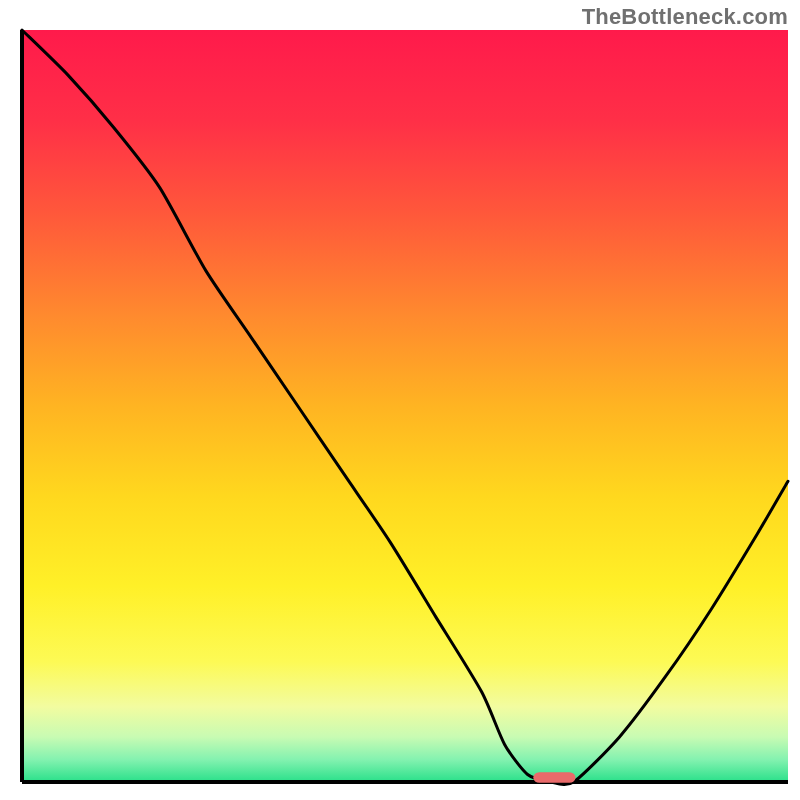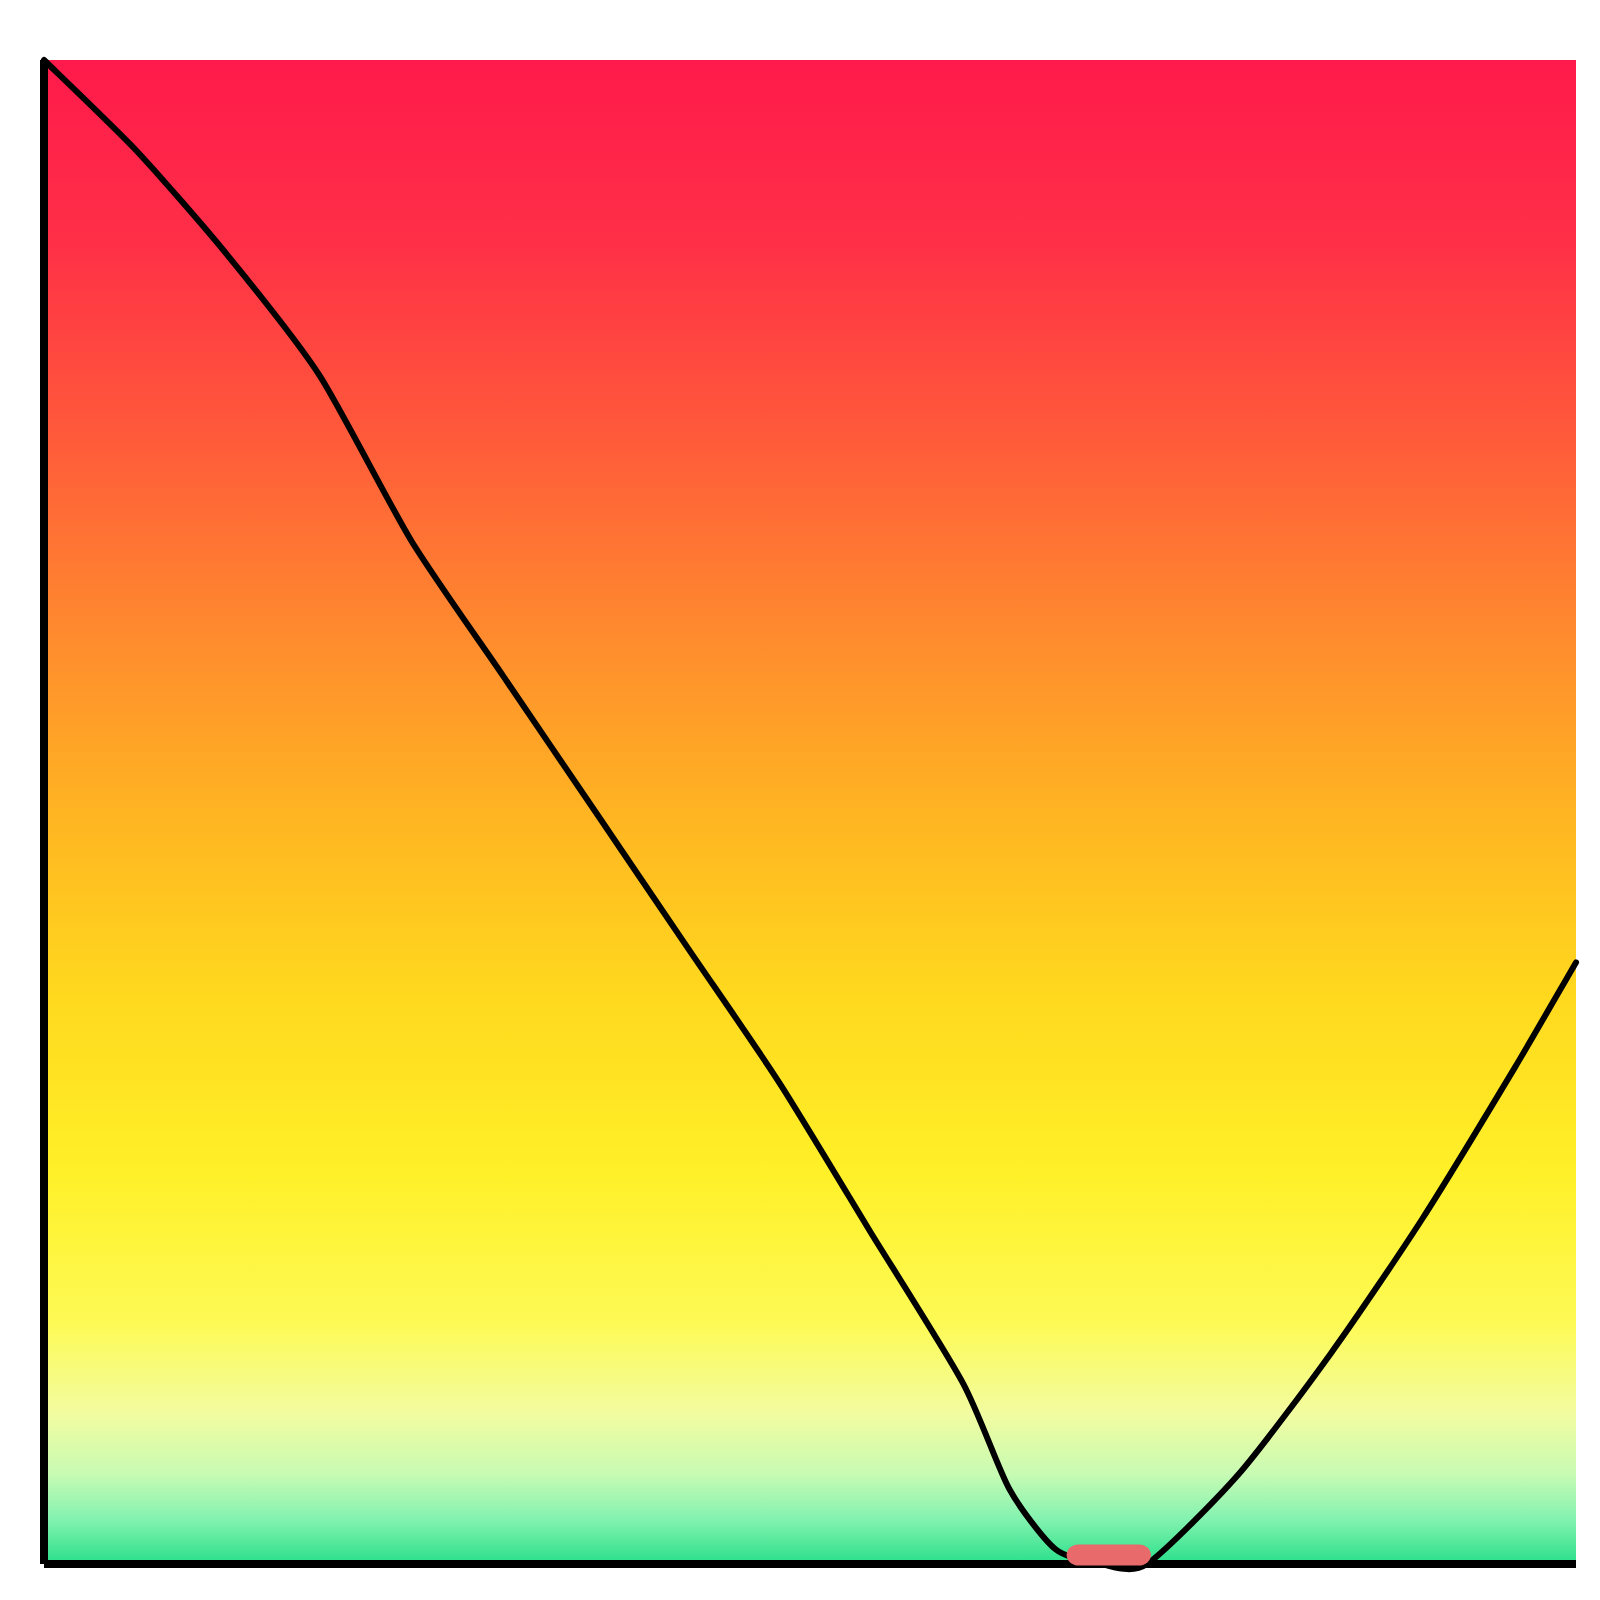--- a/index.html
+++ b/index.html
@@ -27,20 +27,21 @@
   svg.chart {
     position: absolute;
     left: 0;
     top: 0;
   }
 </style>
 </head>
 <body>
 
 <div class="container">
+  <div class="watermark">TheBottleneck.com</div>
 
   <svg class="chart" width="800" height="800" viewBox="0 0 800 800">
     <defs>
       <linearGradient id="bg-grad" x1="0" y1="0" x2="0" y2="1">
           <stop offset="0.00%" stop-color="#ff1a4b"></stop>
           <stop offset="12.00%" stop-color="#ff2f47"></stop>
           <stop offset="25.00%" stop-color="#ff5a3a"></stop>
           <stop offset="38.00%" stop-color="#ff8a2e"></stop>
           <stop offset="50.00%" stop-color="#ffb422"></stop>
           <stop offset="62.00%" stop-color="#ffd81e"></stop>

